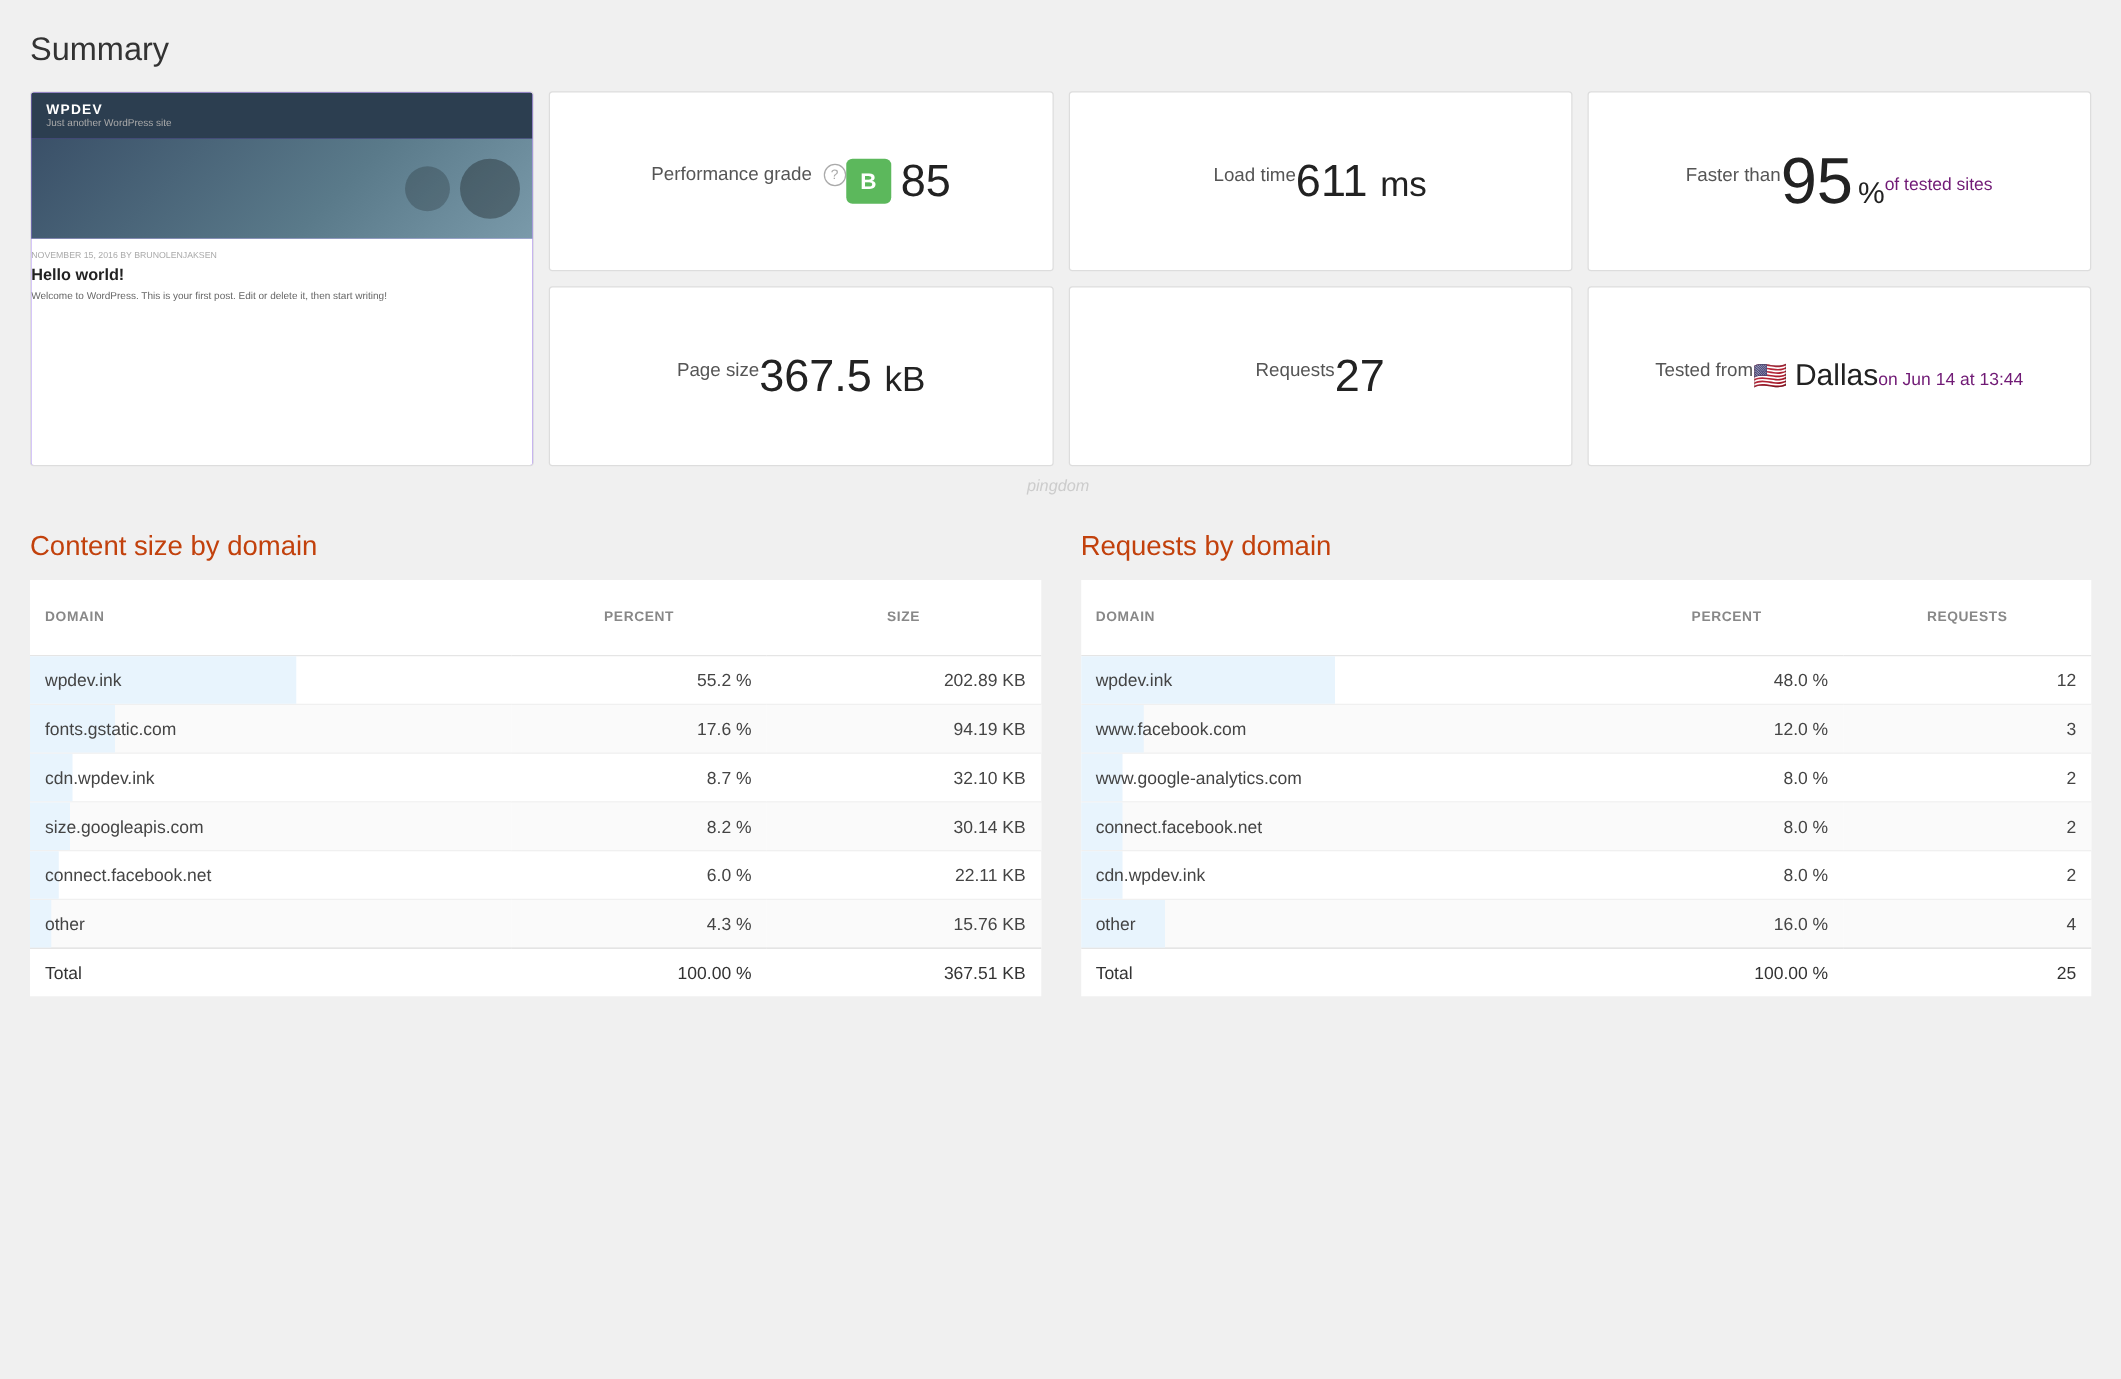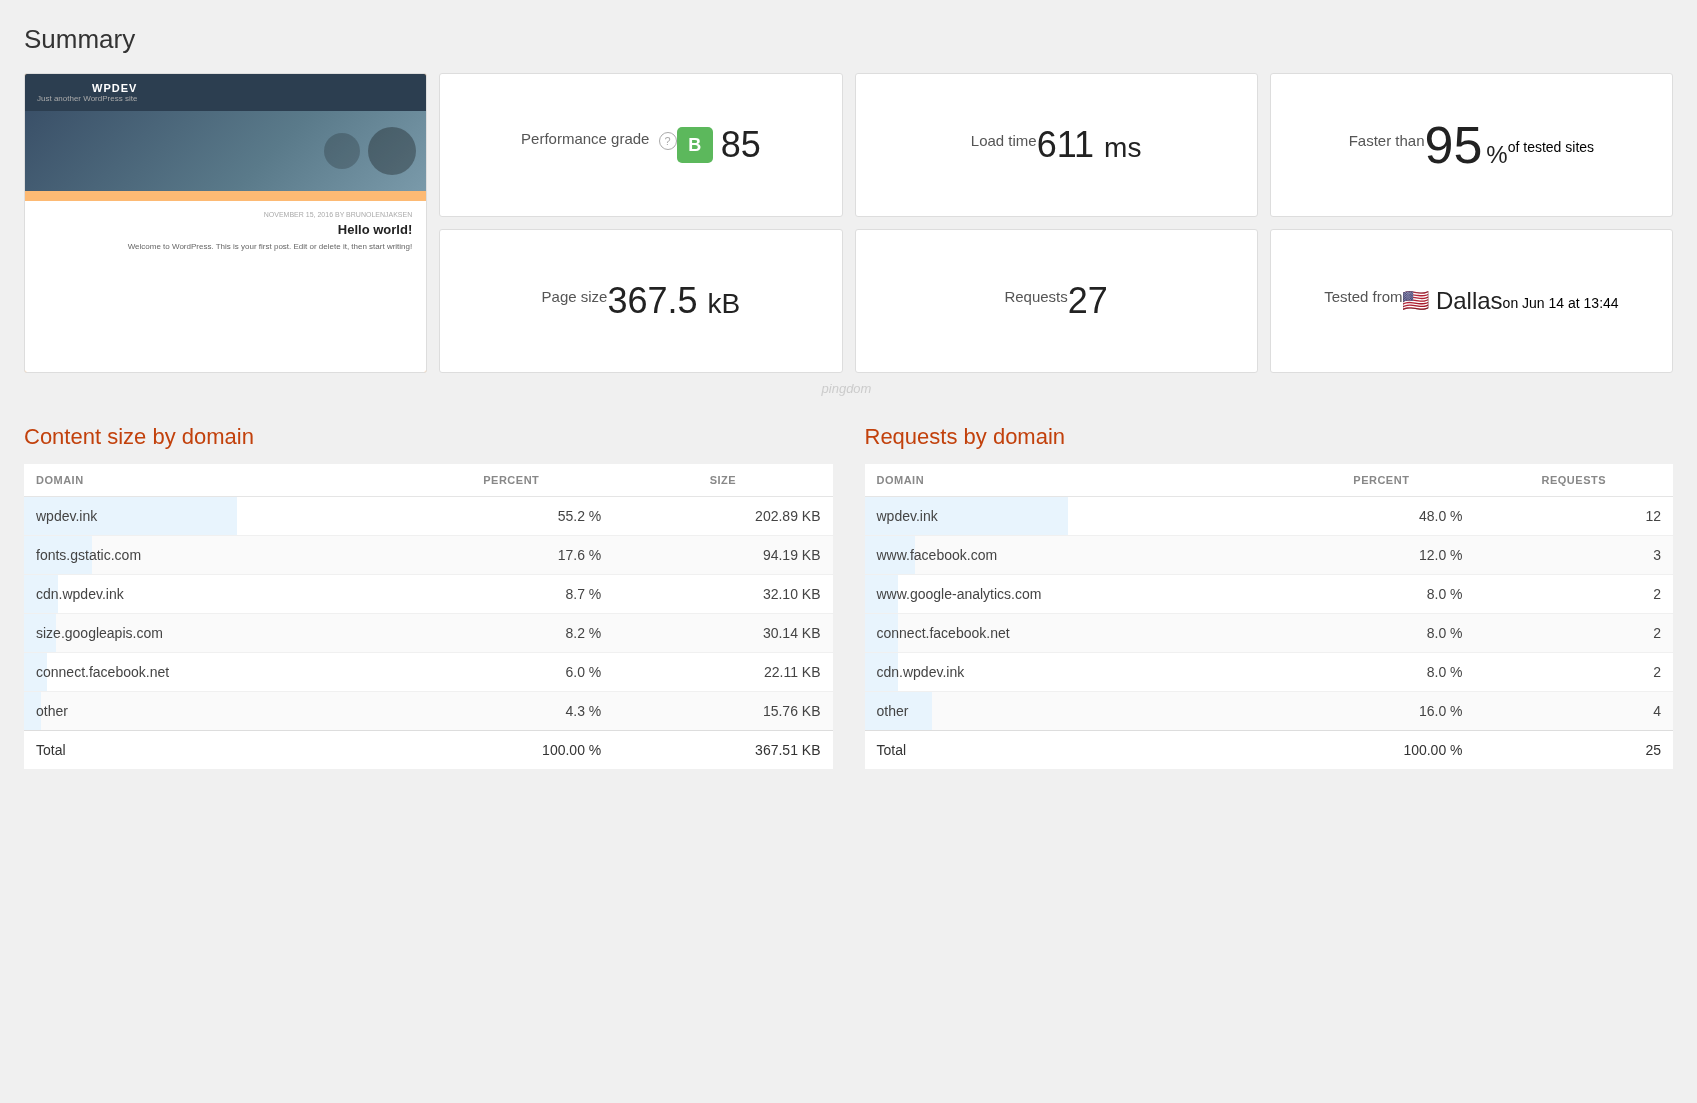--- a/index.html
+++ b/index.html
@@ -28,44 +28,43 @@
       border-radius: 3px;
       display: flex;
       flex-direction: row;
       align-items: center;
       justify-content: center;
       padding: 20px 16px;
       text-align: center;
       min-height: 140px;
     }
     .card-screenshot {
-      background: #fdba74;
+      background: #8b5cf6;
       border: 1px solid #ddd;
       border-radius: 3px;
       grid-row: 1 / 3;
       grid-column: 1 / 2;
       overflow: hidden;
       min-height: 300px;
       position: relative;
-      text-align: right;
     }
     .card-label {
       font-size: 15px;
       color: #555;
       margin-bottom: 10px;
     }
     .card-value {
       font-size: 36px;
       font-weight: 300;
       color: #222;
       line-height: 1.1;
     }
     .card-sub {
       font-size: 14px;
-      color: #000000;
+      color: #701a75;
       margin-top: 4px;
     }
     .grade-badge {
       display: inline-flex;
       align-items: center;
       justify-content: center;
       background: #5cb85c;
       color: #fff;
       font-size: 18px;
       font-weight: bold;
@@ -142,21 +141,21 @@
       width: 100%;
       border-collapse: collapse;
       background: #fff;
     }
     thead th {
       font-size: 11px;
       font-weight: 600;
       color: #888;
       letter-spacing: 0.5px;
       text-transform: uppercase;
-      padding: 10px 12px;
+      padding: 24px 12px;
       border-bottom: 1px solid #e5e5e5;
       text-align: left;
     }
     thead th.right {
       text-align: center;
     }
     tbody tr {
       border-bottom: 1px solid #f0f0f0;
     }
     tbody tr:nth-child(even) {
@@ -219,24 +218,23 @@
       border-radius: 50%;
       margin-left: 8px;
     }
     .mock-decor-circle2 {
       width: 36px;
       height: 36px;
       background: rgba(0,0,0,0.2);
       border-radius: 50%;
     }
     .mock-body {
-      padding: 10px 14px;
+      padding: 10px 0;
       background: #fff;
       flex: 1;
-      margin-top: 10px;
     }
     .mock-meta {
       font-size: 7px;
       color: #aaa;
       margin-bottom: 4px;
     }
     .mock-post-title {
       font-size: 13px;
       font-weight: bold;
       color: #222;

